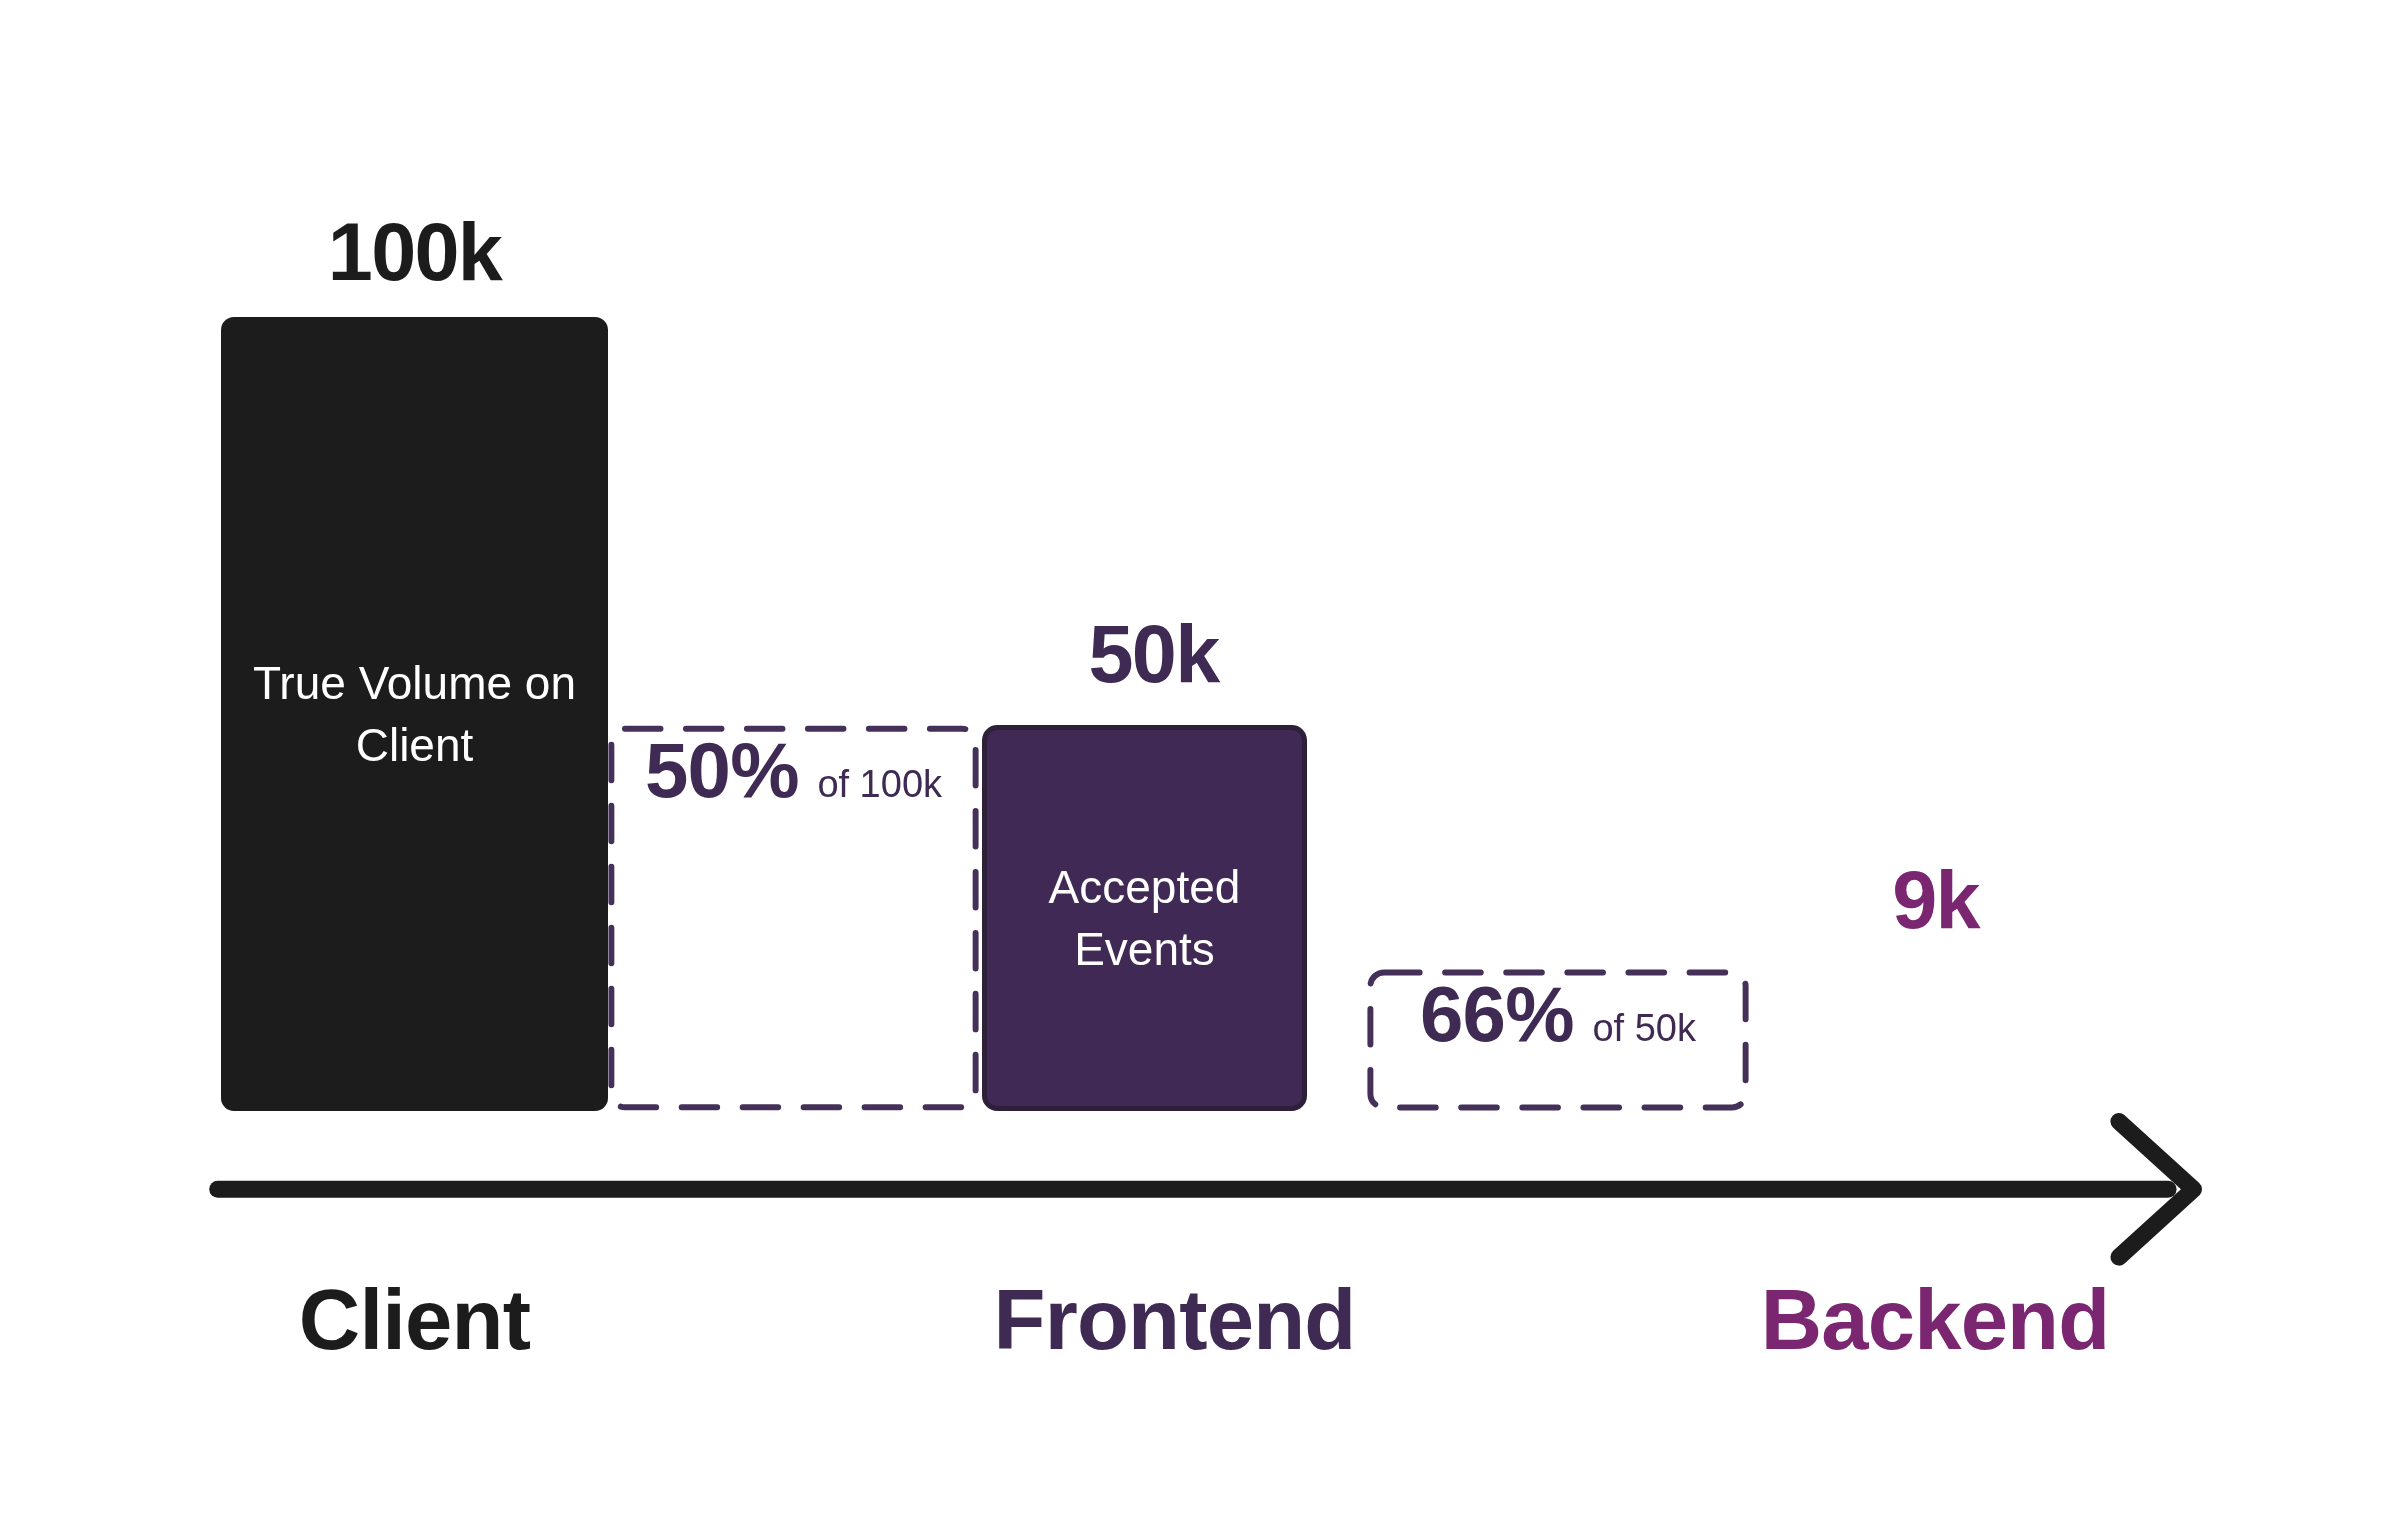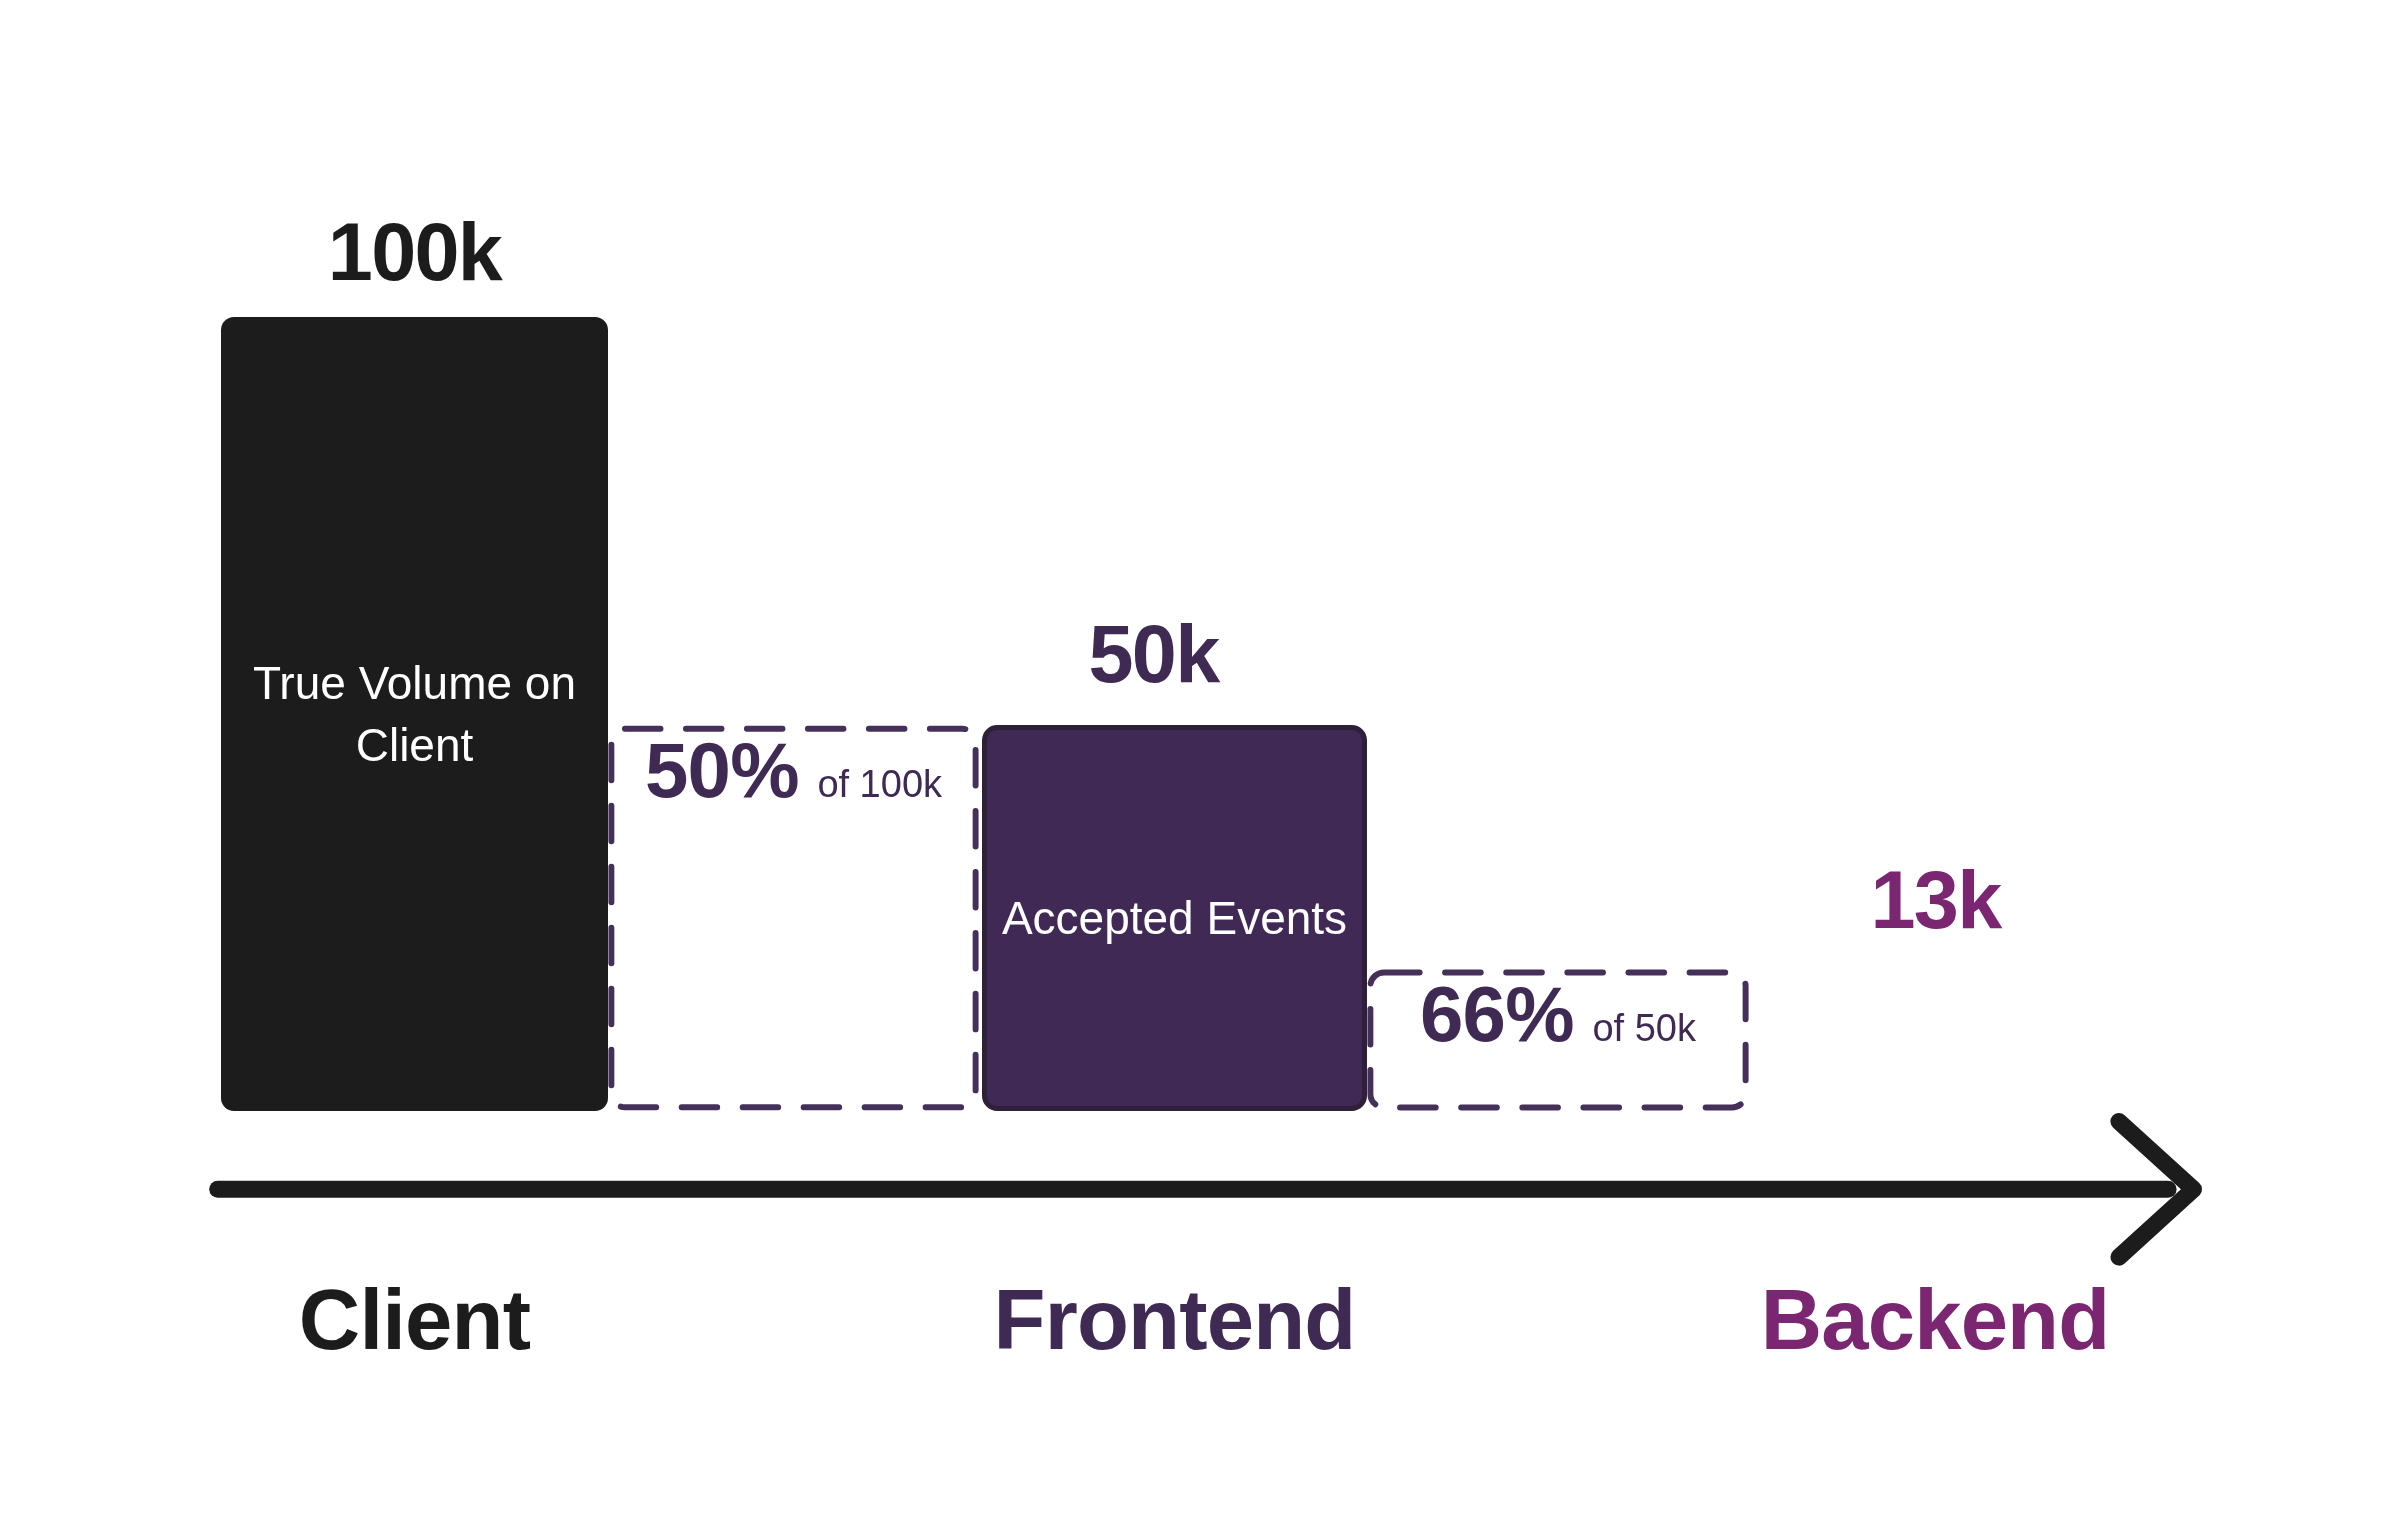--- a/index.html
+++ b/index.html
@@ -38,21 +38,21 @@
     justify-content: center;
     text-align: center;
     color: var(--text-on-dark);
   }
   .bar-client {
     left: 221px; top: 317px; width: 387px; height: 794px;
     background: var(--ink);
     border-radius: 13px;
   }
   .bar-frontend {
-    left: 982px; top: 725px; width: 385px; height: 386px;
+    left: 982px; top: 725px; width: 325px; height: 386px;
     background: var(--purple-fill);
     border: 5.1px solid var(--purple-border);
   }
   .bar-backend {
     left: 1745px; top: 969px; width: 381px; height: 142px;
     background: var(--magenta);
     border: 6px solid var(--magenta-border);
   }
   .bar-text {
     font-size: 46px;
@@ -153,21 +153,21 @@
   <div class="drop-box" style="left:1367px; top:969px;">
     <svg width="382" height="142" viewBox="0 0 450 167">
       <rect class="drop-rect" x="4" y="4" width="442" height="159" rx="16"></rect>
     </svg>
   </div>
   <div class="drop-label drop-label-backend">
     <span class="drop-pct">66%</span>
     <span class="drop-of">of 50k</span>
   </div>
 
-  <div class="value-label value-magenta" style="left:1745px; width:381px; top:860px;">13k</div>
+  <div class="value-label value-magenta" style="left:1745px; width:381px; top:860px;">9k</div>
 
 
   <svg class="flow-arrow" width="2078" height="212" viewBox="0 0 2450 250">
     <line class="stroke" x1="56" y1="123" x2="2356" y2="123"></line>
     <polyline class="stroke" points="2298,43 2386,123 2298,203"></polyline>
   </svg>
 
   <div class="axis-label axis-client">Client</div>
   <div class="axis-label axis-frontend">Frontend</div>
   <div class="axis-label axis-backend">Backend</div>

